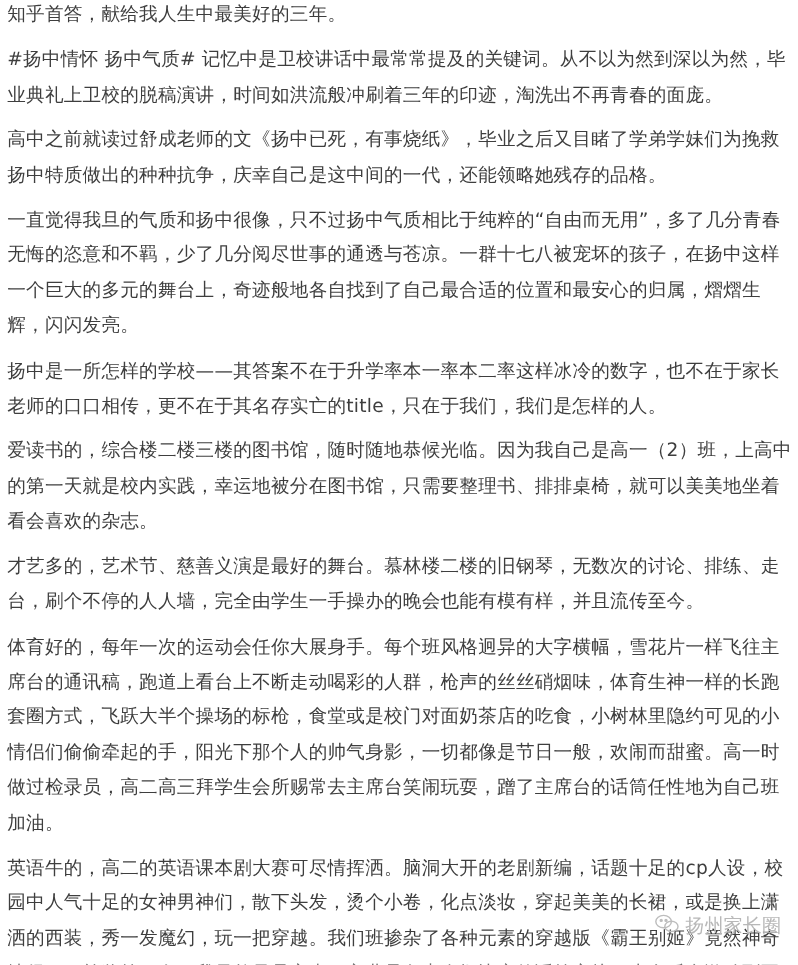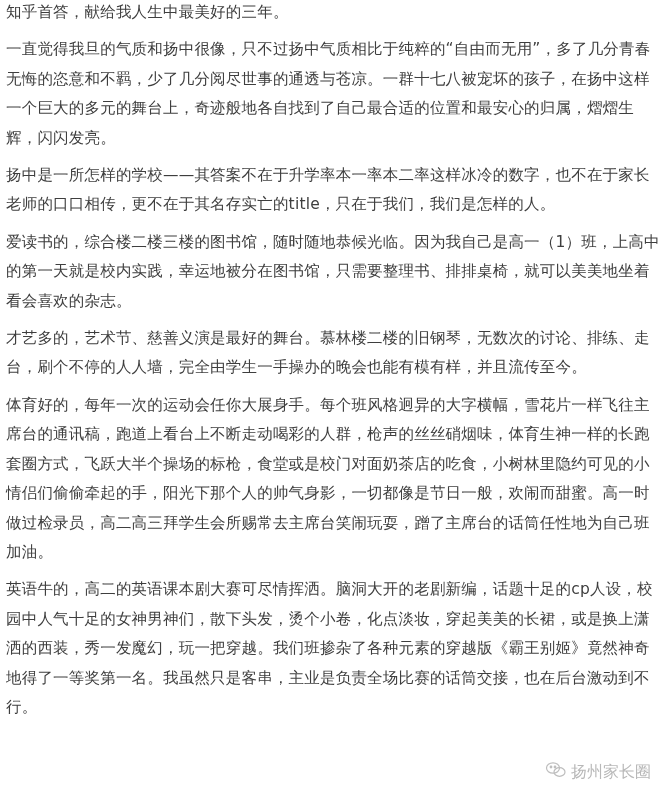--- a/index.html
+++ b/index.html
@@ -26,23 +26,25 @@
     display: flex; align-items: center; gap: 4px;
     color: #b8b8b8; font-size: 16px;
   }
   .watermark svg { width: 22px; height: 18px; }
 </style>
 </head>
 <body>
 
 <div class="article">
   <p class="para">知乎首答，献给我人生中最美好的三年。</p>
+  <p class="para">#扬中情怀 扬中气质# 记忆中是卫校讲话中最常常提及的关键词。从不以为然到深以为然，毕业典礼上卫校的脱稿演讲，时间如洪流般冲刷着三年的印迹，淘洗出不再青春的面庞。</p>
+  <p class="para">高中之前就读过舒成老师的文《扬中已死，有事烧纸》，毕业之后又目睹了学弟学妹们为挽救扬中特质做出的种种抗争，庆幸自己是这中间的一代，还能领略她残存的品格。</p>
   <p class="para">一直觉得我旦的气质和扬中很像，只不过扬中气质相比于纯粹的“自由而无用”，多了几分青春无悔的恣意和不羁，少了几分阅尽世事的通透与苍凉。一群十七八被宠坏的孩子，在扬中这样一个巨大的多元的舞台上，奇迹般地各自找到了自己最合适的位置和最安心的归属，熠熠生辉，闪闪发亮。</p>
   <p class="para">扬中是一所怎样的学校——其答案不在于升学率本一率本二率这样冰冷的数字，也不在于家长老师的口口相传，更不在于其名存实亡的title，只在于我们，我们是怎样的人。</p>
-  <p class="para">爱读书的，综合楼二楼三楼的图书馆，随时随地恭候光临。因为我自己是高一（1）班，上高中的第一天就是校内实践，幸运地被分在图书馆，只需要整理书、排排桌椅，就可以美美地坐着看会喜欢的杂志。</p>
+  <p class="para">爱读书的，综合楼二楼三楼的图书馆，随时随地恭候光临。因为我自己是高一（2）班，上高中的第一天就是校内实践，幸运地被分在图书馆，只需要整理书、排排桌椅，就可以美美地坐着看会喜欢的杂志。</p>
   <p class="para">才艺多的，艺术节、慈善义演是最好的舞台。慕林楼二楼的旧钢琴，无数次的讨论、排练、走台，刷个不停的人人墙，完全由学生一手操办的晚会也能有模有样，并且流传至今。</p>
   <p class="para">体育好的，每年一次的运动会任你大展身手。每个班风格迥异的大字横幅，雪花片一样飞往主席台的通讯稿，跑道上看台上不断走动喝彩的人群，枪声的丝丝硝烟味，体育生神一样的长跑套圈方式，飞跃大半个操场的标枪，食堂或是校门对面奶茶店的吃食，小树林里隐约可见的小情侣们偷偷牵起的手，阳光下那个人的帅气身影，一切都像是节日一般，欢闹而甜蜜。高一时做过检录员，高二高三拜学生会所赐常去主席台笑闹玩耍，蹭了主席台的话筒任性地为自己班加油。</p>
   <p class="para">英语牛的，高二的英语课本剧大赛可尽情挥洒。脑洞大开的老剧新编，话题十足的cp人设，校园中人气十足的女神男神们，散下头发，烫个小卷，化点淡妆，穿起美美的长裙，或是换上潇洒的西装，秀一发魔幻，玩一把穿越。我们班掺杂了各种元素的穿越版《霸王别姬》竟然神奇地得了一等奖第一名。我虽然只是客串，主业是负责全场比赛的话筒交接，也在后台激动到不行。</p>
 
 </div>
 
 <div class="watermark">
   <span>
     <svg viewBox="0 0 22 18" fill="none" stroke="#bdbdbd" stroke-width="1.2">
       <ellipse cx="8" cy="7" rx="6.5" ry="5.2"></ellipse>

